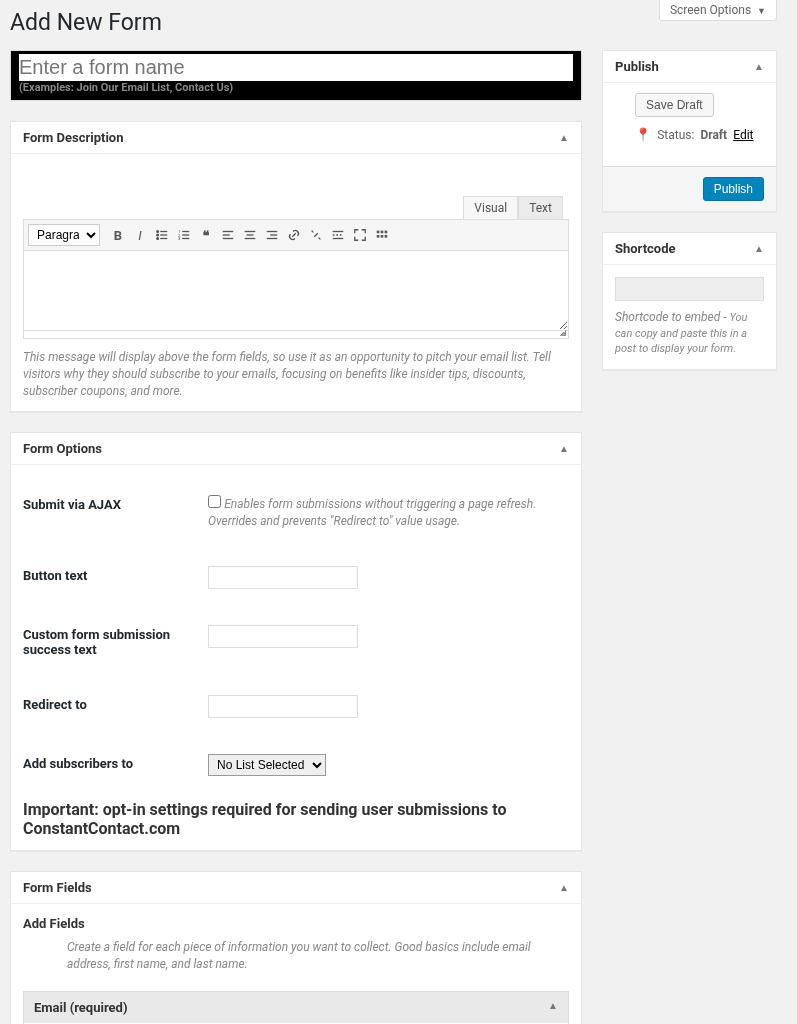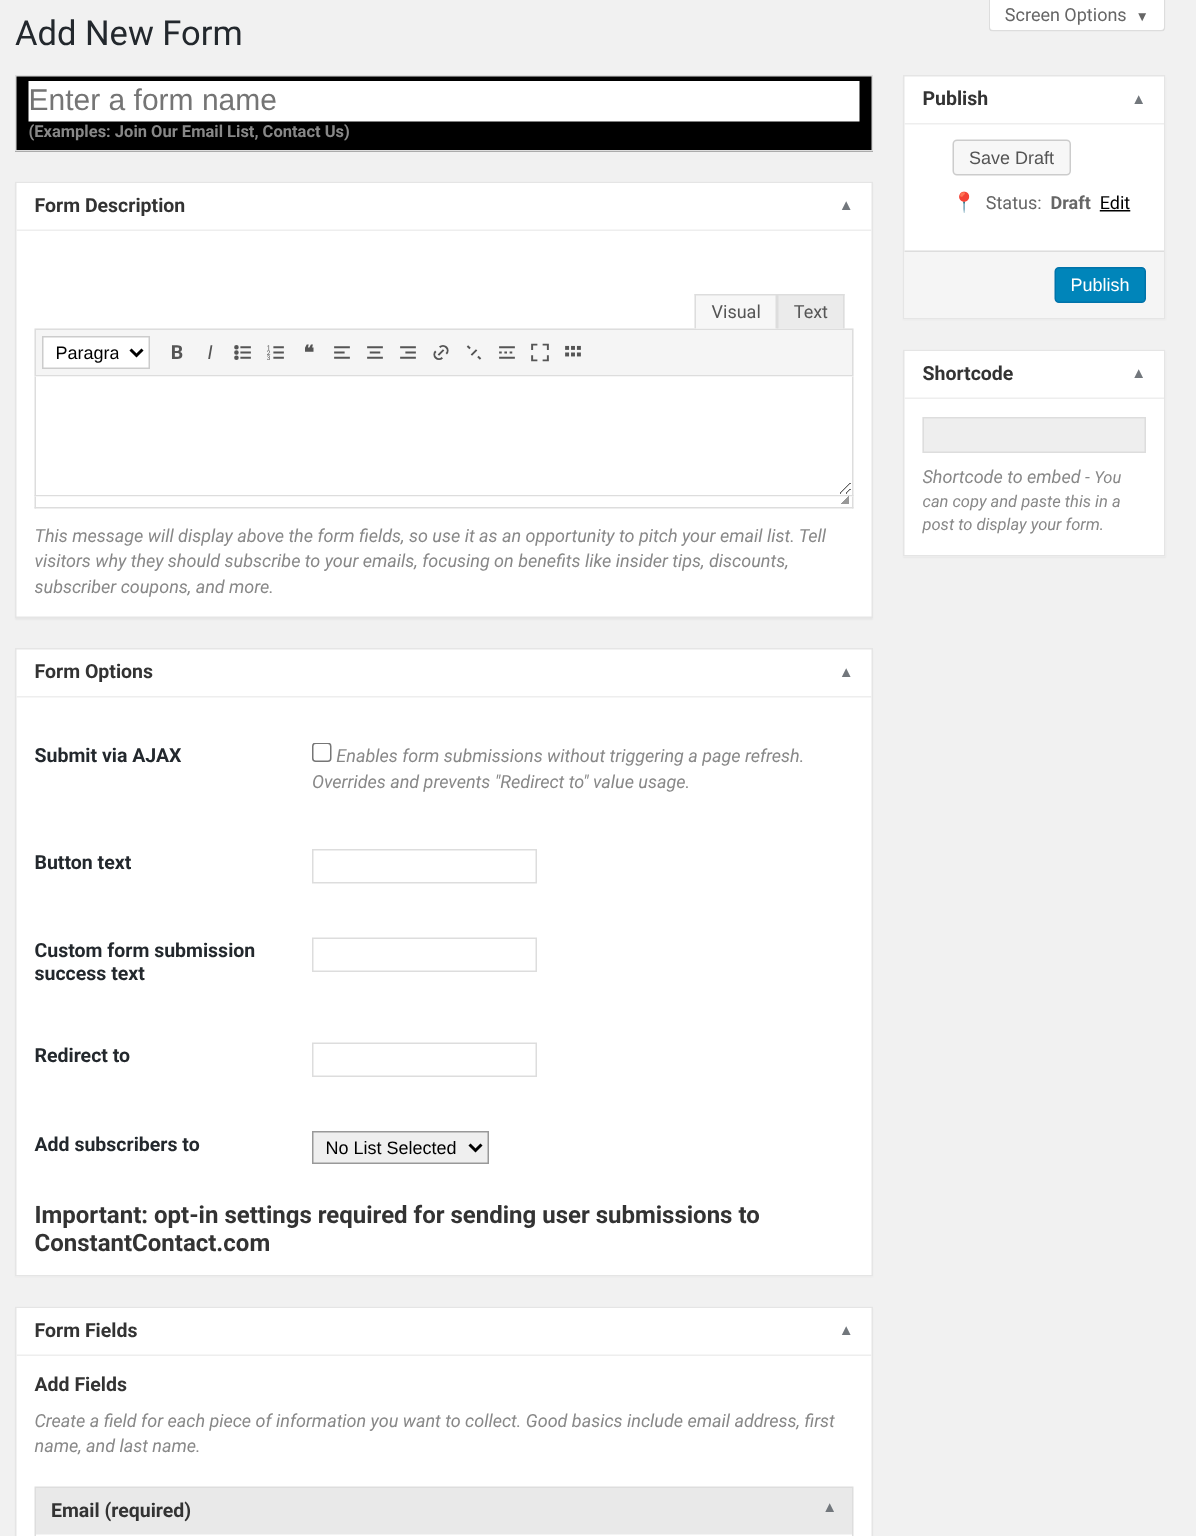--- a/index.html
+++ b/index.html
@@ -436,21 +436,21 @@
         </div>
       </div>
 
       <div class="postbox">
         <div class="postbox-header">
           <h2>Form Fields</h2>
           <span class="toggle-indicator">▲</span>
         </div>
         <div class="inside">
           <div class="add-fields-head">Add Fields</div>
-          <div class="desc-hint" style="margin-top:4px;">Create a field for each piece of information you want to collect. Good basics include email address, first name, and last name.</div>
+          <div class="desc-hint" style="margin-top:4px;margin-left:44px;">Create a field for each piece of information you want to collect. Good basics include email address, first name, and last name.</div>
 
           <div class="field-panel">
             <div class="field-panel-head">
               <span>Email (required)</span>
               <span class="toggle-indicator">▲</span>
             </div>
             <div class="field-panel-body">
               <div class="field-row">
                 <label>Select a Field</label>
                 <select class="disabled" disabled="">

